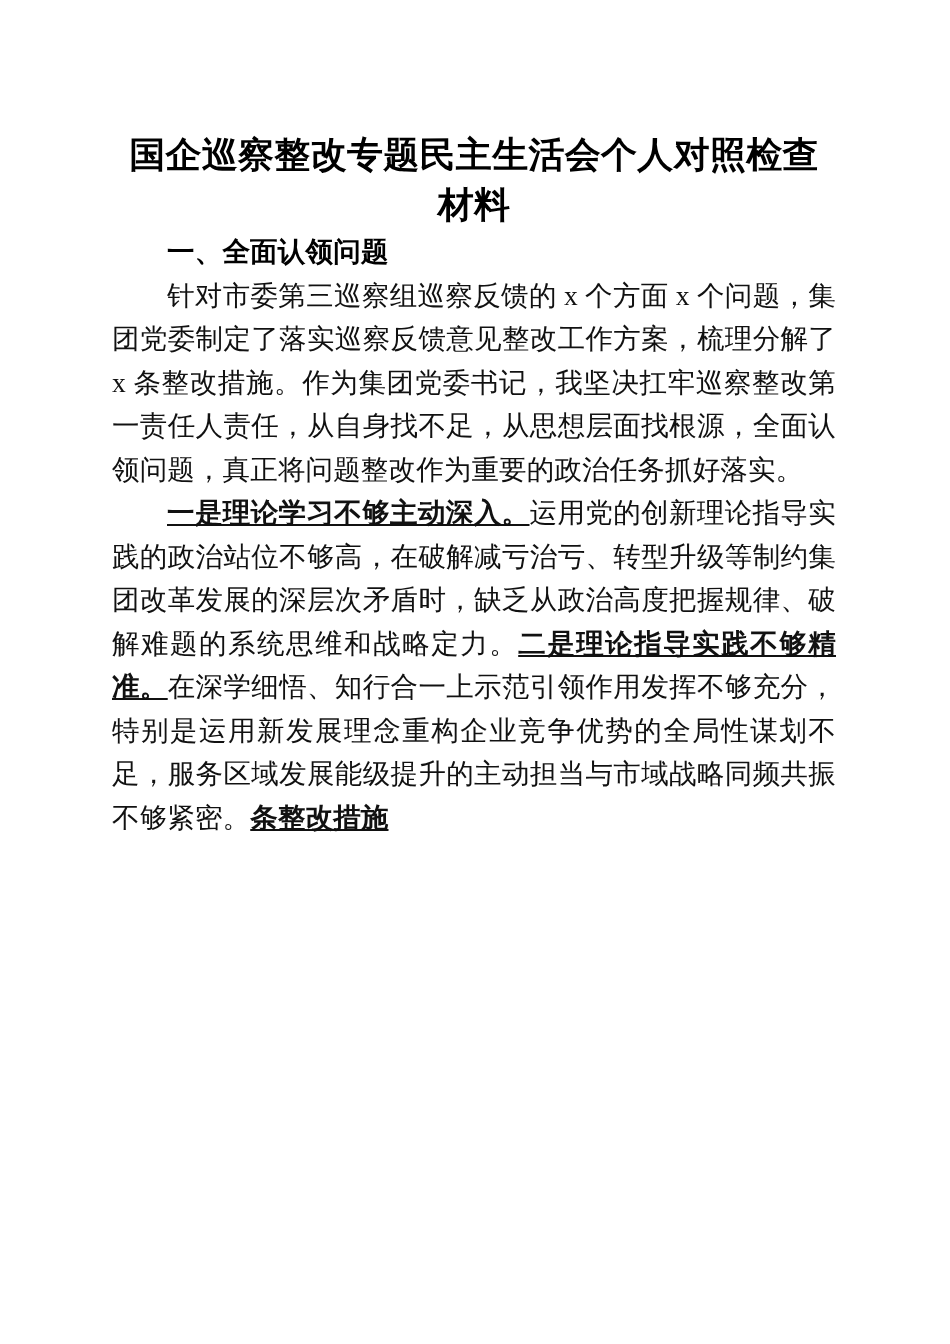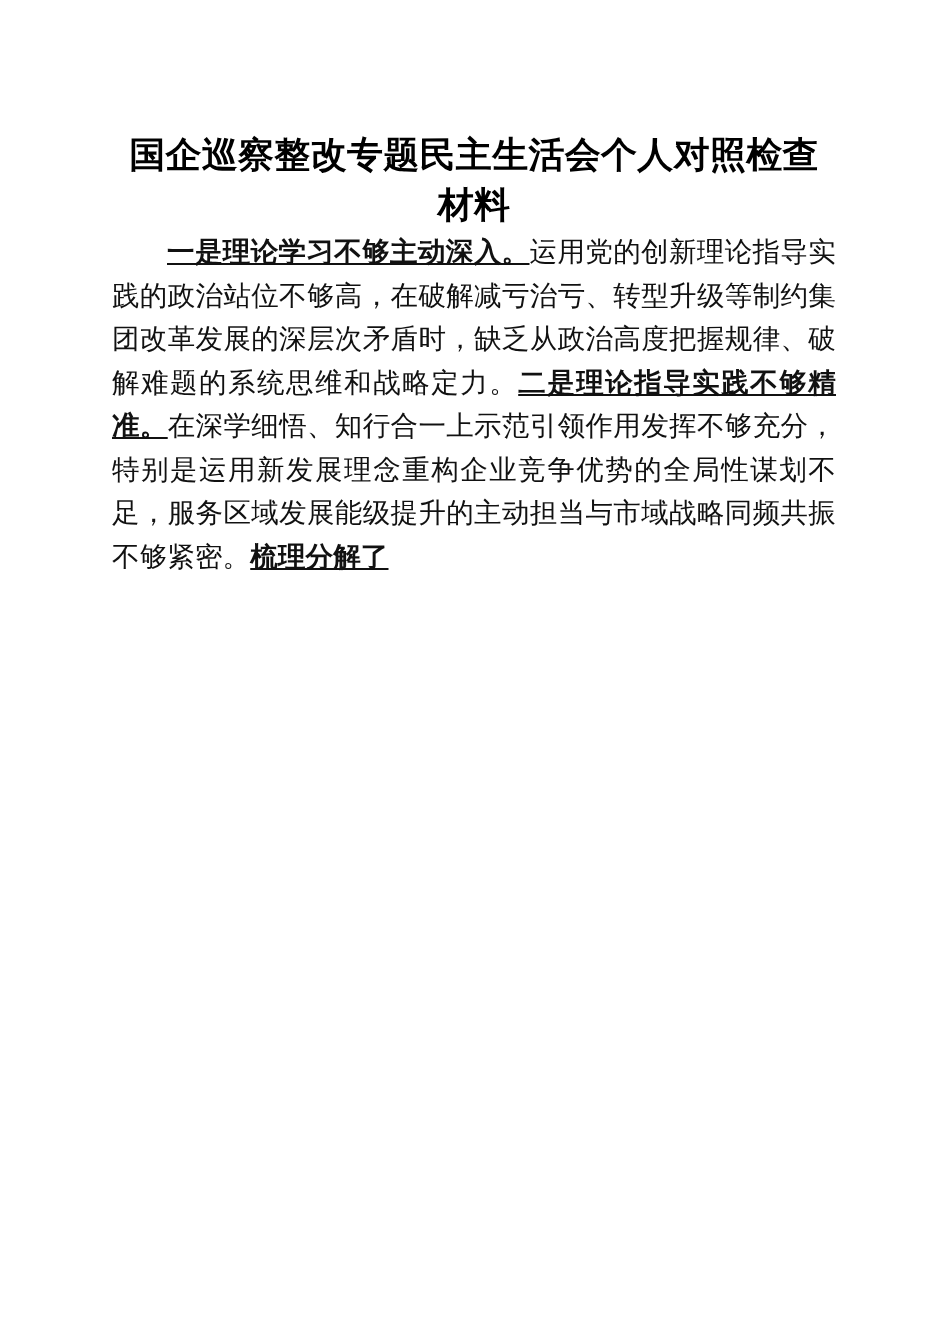--- a/index.html
+++ b/index.html
@@ -100,19 +100,21 @@
 </style>
 </head>
 <body>
 
 <div class="page">
   <div class="content">
 
     <h1 class="doc-title"><span>国企巡察整改专题民主生活会个人对照检查材料</span></h1>
 
 
+    <p class="h1-section">一、全面认领问题</p>
+
+    <p class="para">针对市委第三巡察组巡察反馈的 x 个方面 x 个问题，集团党委制定了落实巡察反馈意见整改工作方案，梳理分解了 x 条整改措施。作为集团党委书记，我坚决扛牢巡察整改第一责任人责任，从自身找不足，从思想层面找根源，全面认领问题，真正将问题整改作为重要的政治任务抓好落实。</p>
 
 
-
-    <p class="para"><span class="lead">一是理论学习不够主动深入。</span><span>运用党的创新理论指导实践的政治站位不够高，在破解减亏治亏、转型升级等制约集团改革发展的深层次矛盾时，缺乏从政治高度把握规律、破解难题的系统思维和战略定力。</span><span class="lead">二是理论指导实践不够精准。</span><span>在深学细悟、知行合一上示范引领作用发挥不够充分，特别是运用新发展理念重构企业竞争优势的全局性谋划不足，服务区域发展能级提升的主动担当与市域战略同频共振不够紧密。</span><span class="lead">梳理分解了</span></p>
+    <p class="para"><span class="lead">一是理论学习不够主动深入。</span><span>运用党的创新理论指导实践的政治站位不够高，在破解减亏治亏、转型升级等制约集团改革发展的深层次矛盾时，缺乏从政治高度把握规律、破解难题的系统思维和战略定力。</span><span class="lead">二是理论指导实践不够精准。</span><span>在深学细悟、知行合一上示范引领作用发挥不够充分，特别是运用新发展理念重构企业竞争优势的全局性谋划不足，服务区域发展能级提升的主动担当与市域战略同频共振不够紧密。</span><span class="lead">条整改措施</span></p>
 
   </div>
 </div>
 
 </body></html>

